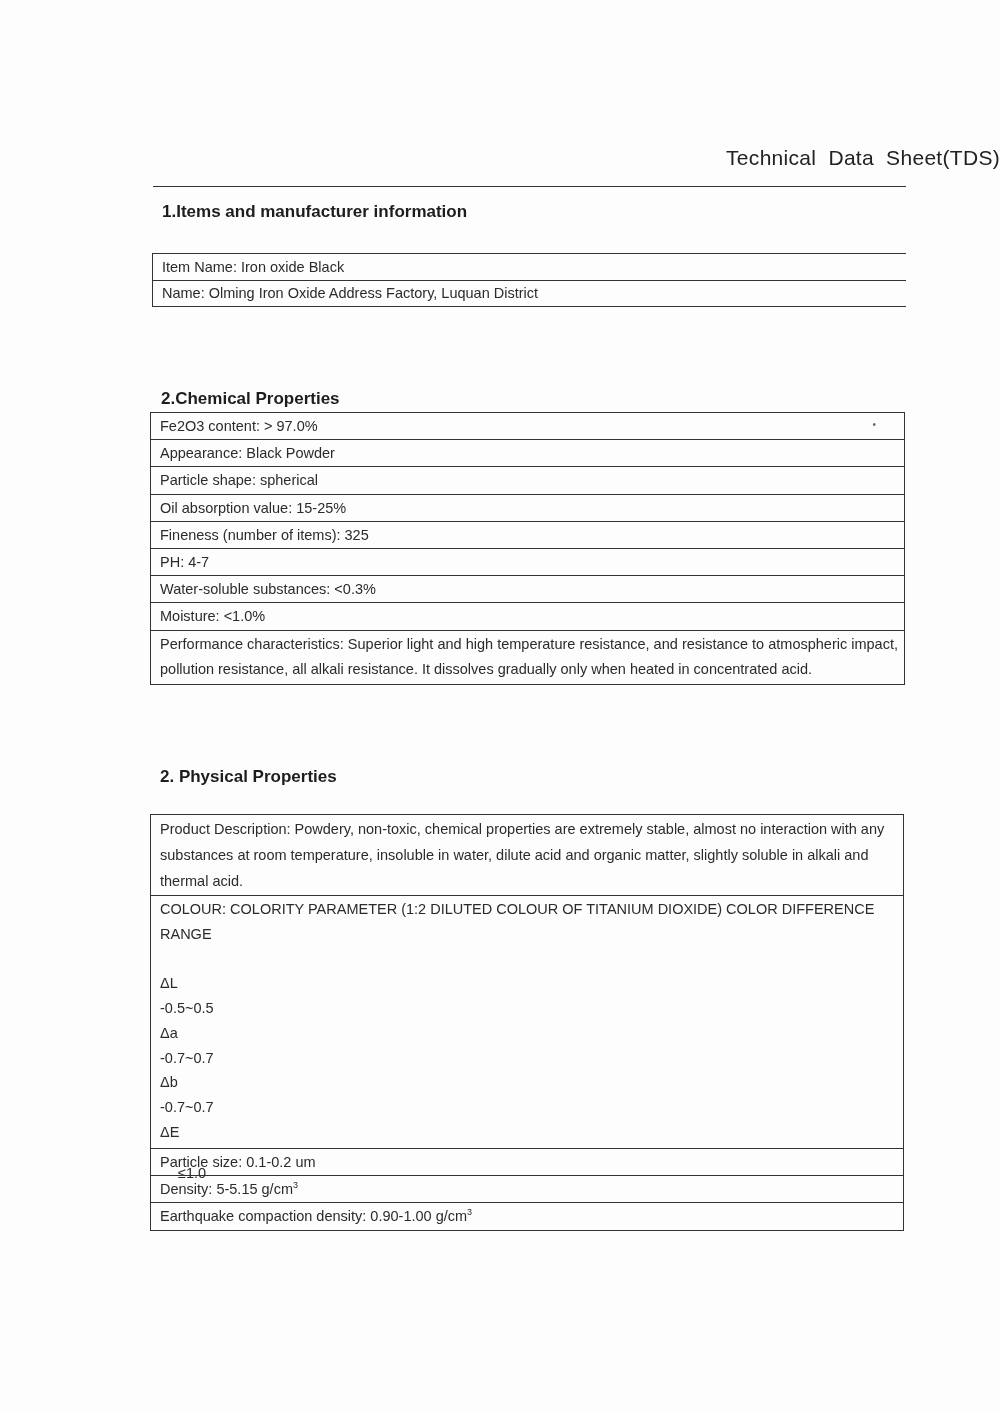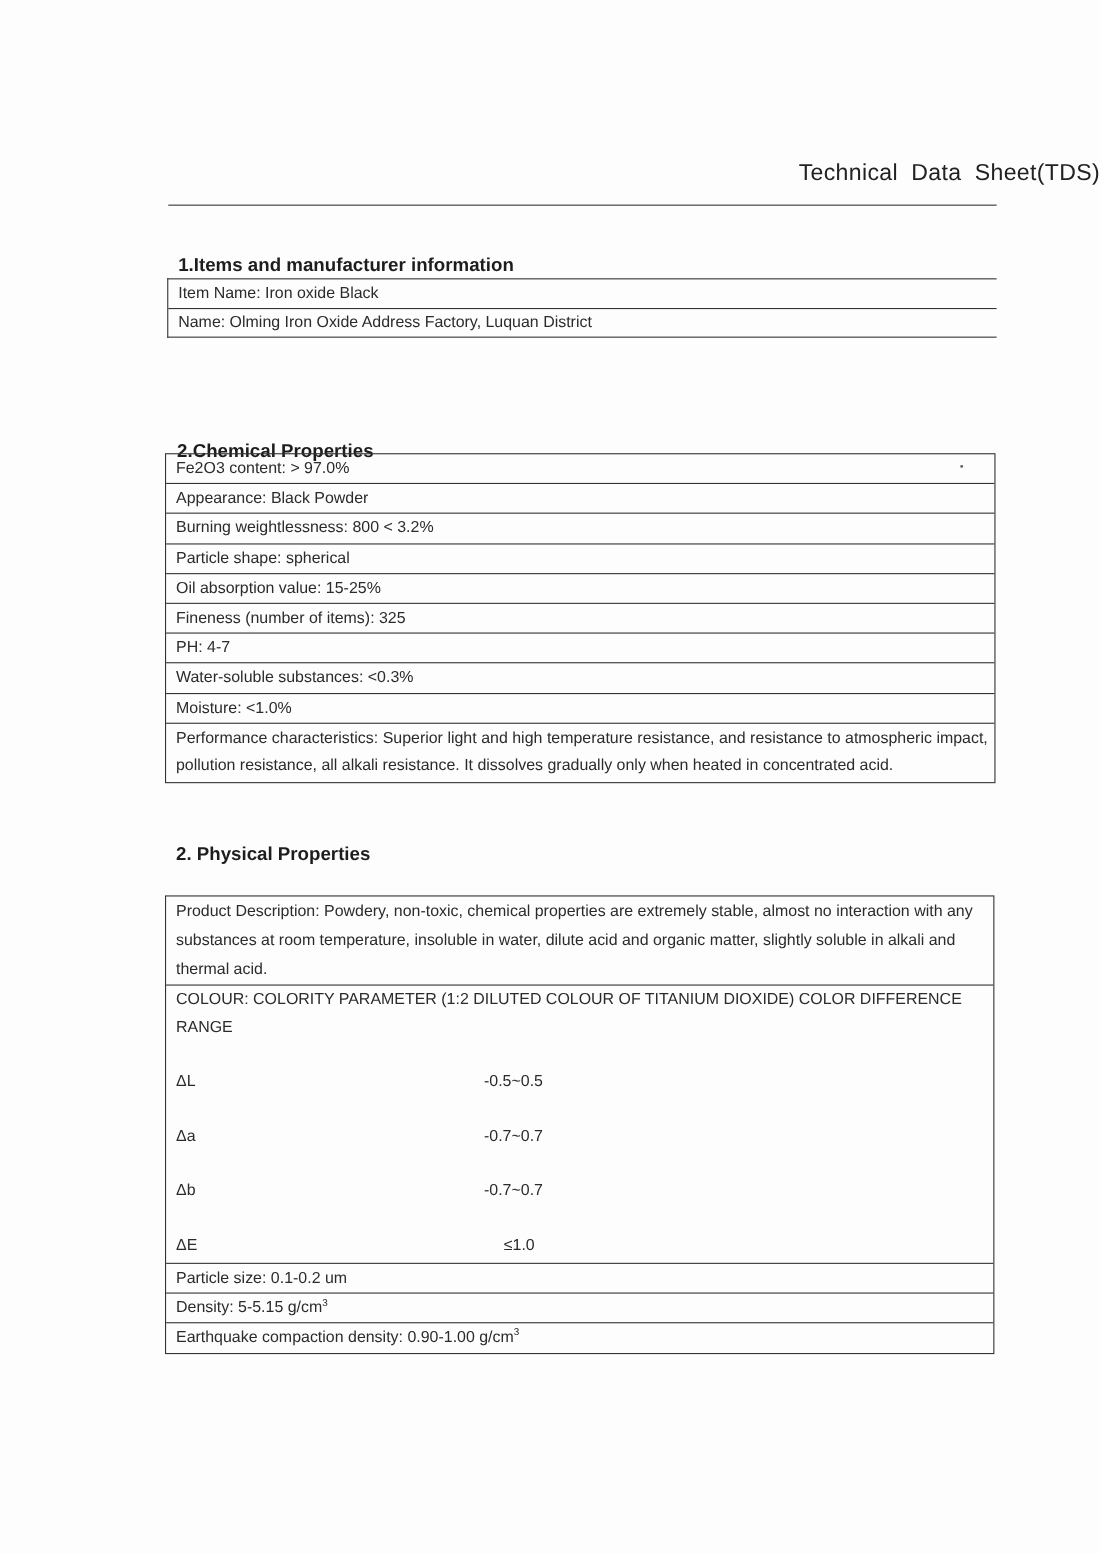--- a/index.html
+++ b/index.html
@@ -48,44 +48,43 @@
   #s2 .dot { position: absolute; right: 28px; top: 6px; font-size: 10px; color: #666; }
 
   
   #s3 { left: 150px; top: 790px; width: 754px; border: 1.5px solid #333; margin-top: 24px; }
   #s3 .row { border-bottom: 1.5px solid #333; }
   #s3 .row.desc { line-height: 26px; padding-top: 1px; padding-bottom: 1px; }
   #s3 .row.colour { line-height: 25px; padding-top: 1px; padding-bottom: 2px; }
   #s3 .row.simple { height: 27px; line-height: 26px; }
   #s3 .row.simple.last { border-bottom: none; }
   .colour-head { margin-bottom: 24px; }
-  .param { display: flex; height: 49.5px; align-items: flex-start; }
-  .param:last-child { height: 26px; }
+  .param { display: flex; height: 49.5px; align-items: flex-start; flex-direction: column; }
+  .param:last-child { height: 26px; gap: 16px; }
   .param-name { width: 280px; font-size: 14.5px; }
   .param-val { font-size: 14.5px; }
   sup { font-size: 9px; vertical-align: 6px; line-height: 0; }
 </style>
 </head>
 <body>
 
 <div class="title">Technical Data Sheet(TDS)</div>
 <div class="title-rule"></div>
 
-<div class="section-heading" style="left:162px; top:231px;">1.Items and manufacturer information</div>
+<div class="section-heading" style="left:162px; top:202px;">1.Items and manufacturer information</div>
 <div class="box" id="s1">
   <div class="row first">Item Name: Iron oxide Black</div>
   <div class="row name">Name: Olming Iron Oxide Address Factory, Luquan District</div>
 </div>
 
-<div class="section-heading" style="left:161px; top:389px;margin-top:11px;">2.Chemical Properties</div>
+<div class="section-heading" style="left:161px; top:389px;">2.Chemical Properties</div>
 <div class="box" id="s2">
   <span class="dot">•</span>
   <div class="row">Fe2O3 content: &gt; 97.0%</div>
   <div class="row">Appearance: Black Powder</div>
-  <div class="row">Burning weightlessness: 800 &lt; 3.2%</div>
   <div class="row">Particle shape: spherical</div>
   <div class="row">Oil absorption value: 15-25%</div>
   <div class="row">Fineness (number of items): 325</div>
   <div class="row">PH: 4-7</div>
   <div class="row">Water-soluble substances: &lt;0.3%</div>
   <div class="row">Moisture: &lt;1.0%</div>
   <div class="row last">Performance characteristics: Superior light and high temperature resistance, and resistance to atmospheric impact, pollution resistance, all alkali resistance. It dissolves gradually only when heated in concentrated acid.</div>
 </div>
 
 <div class="section-heading" style="left:160px; top:767px;">2. Physical Properties</div>

